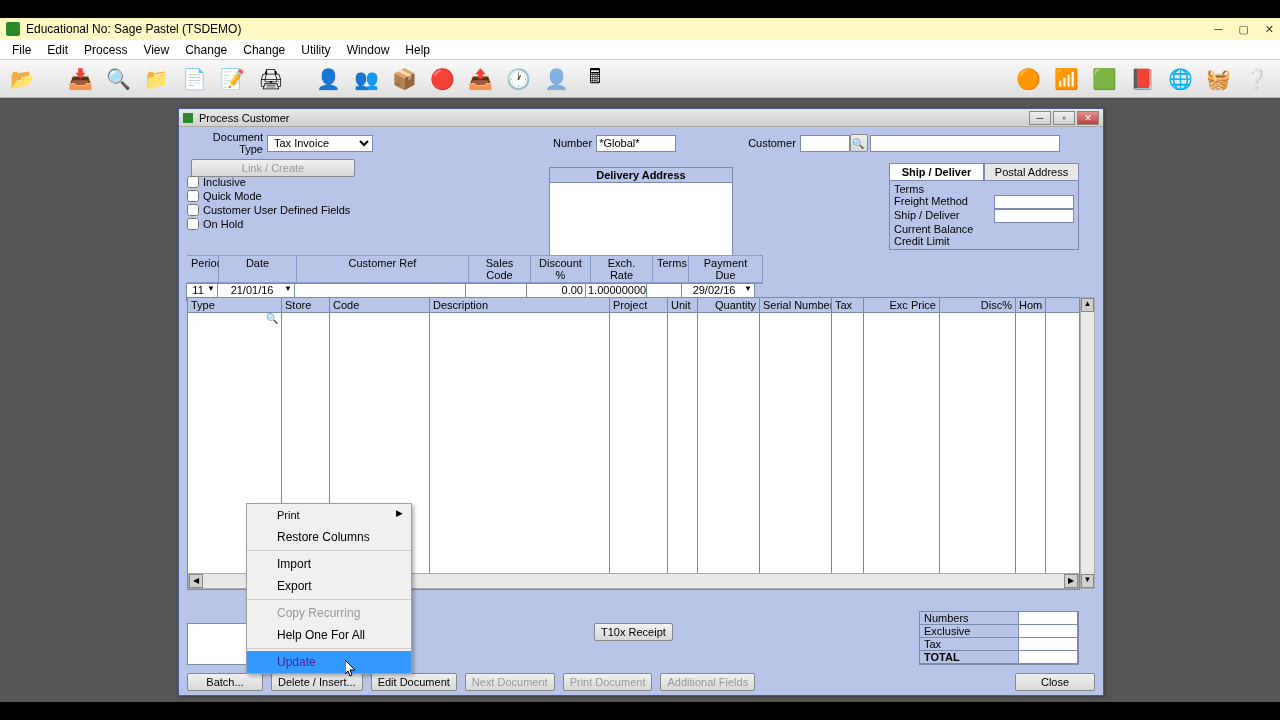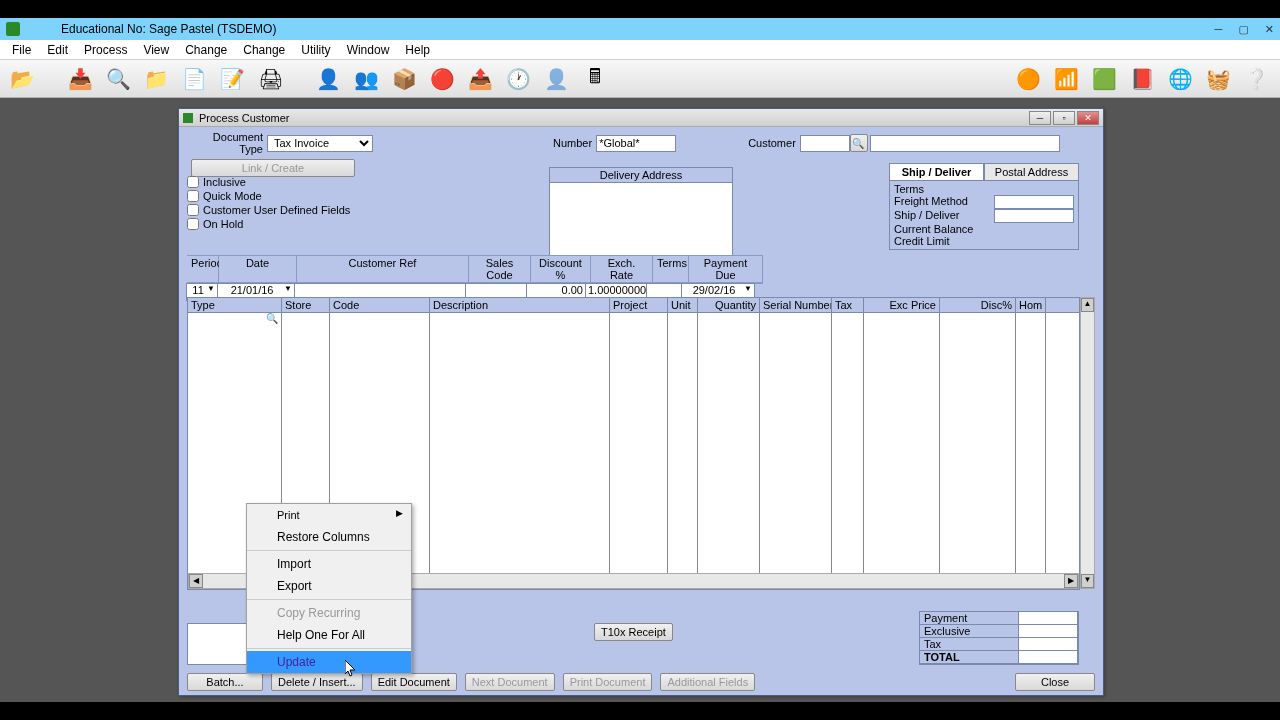--- a/index.html
+++ b/index.html
@@ -1,19 +1,19 @@
 <!DOCTYPE html>
 <html><head>
 <meta charset="utf-8">
 <style>
 * { box-sizing: border-box; margin: 0; padding: 0; font-family: 'Segoe UI', Tahoma, sans-serif; font-size: 11px; }
 body { background: #000; width: 1280px; height: 720px; position: relative; overflow: hidden; }
 .desktop { position: absolute; top: 18px; left: 0; right: 0; height: 684px; background: #333; }
 .app-window { position: absolute; top: 0; left: 0; right: 0; bottom: 0; background: #fff; }
-.titlebar { height: 22px; background: #7dd3fc; display: flex; align-items: center; padding: 0 6px; gap: 35px; }
+.titlebar { height: 22px; background: #fef9c3; display: flex; align-items: center; padding: 0 6px; }
 .titlebar .app-icon { width: 14px; height: 14px; background: #2a8a2a; border-radius: 2px; margin-right: 6px; }
 .titlebar .title { flex: 1; font-size: 12px; color: #000; }
 .titlebar .win-controls { display: flex; gap: 16px; font-size: 13px; color: #333; }
 .titlebar .win-controls span { cursor: pointer; }
 .menubar { height: 20px; background: #fff; display: flex; align-items: center; padding: 0 4px; border-bottom: 1px solid #d0d0d0; }
 .menubar span { padding: 2px 8px; cursor: pointer; font-size: 12px; }
 .toolbar { height: 38px; background: linear-gradient(#f8f8f8, #e0e0e0); border-bottom: 1px solid #b0b0b0; display: flex; align-items: center; padding: 0 4px; }
 .toolbar .tb-icon { width: 30px; height: 30px; margin: 0 4px; cursor: pointer; display: flex; align-items: center; justify-content: center; font-size: 20px; }
 .toolbar .spacer { flex: 1; }
 .mdi-area { position: absolute; top: 80px; left: 0; right: 0; bottom: 0; background: #555; }
@@ -156,21 +156,21 @@
           <input class="combo" style="width: 50px;">
           <button class="btn-3d" style="width:18px; padding:0"><span class="search-icon">🔍</span></button>
           <input class="combo" style="width: 190px; margin-left: 2px;">
         </div>
 
         <div class="form-row">
           <div style="width:4px"></div>
           <button class="btn-3d disabled" style="width:164px">Link / Create</button>
         </div>
 
-        <div style="position:absolute; top:40px; left:370px; width:184px;">
+        <div style="position:absolute; top:40px; left:370px; width:184px;font-weight:bold;">
           <div style="text-align:center; font-size:11px; border:1px solid #7a8aaa; border-bottom:none; background:#b8c4e8; padding:1px">Delivery Address</div>
           <div class="textarea-box" style="height:78px"></div>
         </div>
 
         <div class="right-panel">
           <div class="tab-row">
             <div class="tab active">Ship / Deliver</div>
             <div class="tab">Postal Address</div>
           </div>
           <div class="info">
@@ -288,21 +288,21 @@
             <div class="track"></div>
             <div class="arr">▼</div>
           </div>
         </div>
 
         <div class="bottom-text-box"></div>
         <button class="btn-3d receipt-btn">T10x Receipt</button>
 
         <div class="totals-grid">
           <div class="trow">
-                <div class="tlabel">Payment</div>
+                <div class="tlabel">Numbers</div>
                 <div class="tval"></div>
               </div>
           <div class="trow">
                 <div class="tlabel">Exclusive</div>
                 <div class="tval"></div>
               </div>
           <div class="trow">
                 <div class="tlabel">Tax</div>
                 <div class="tval"></div>
               </div>

